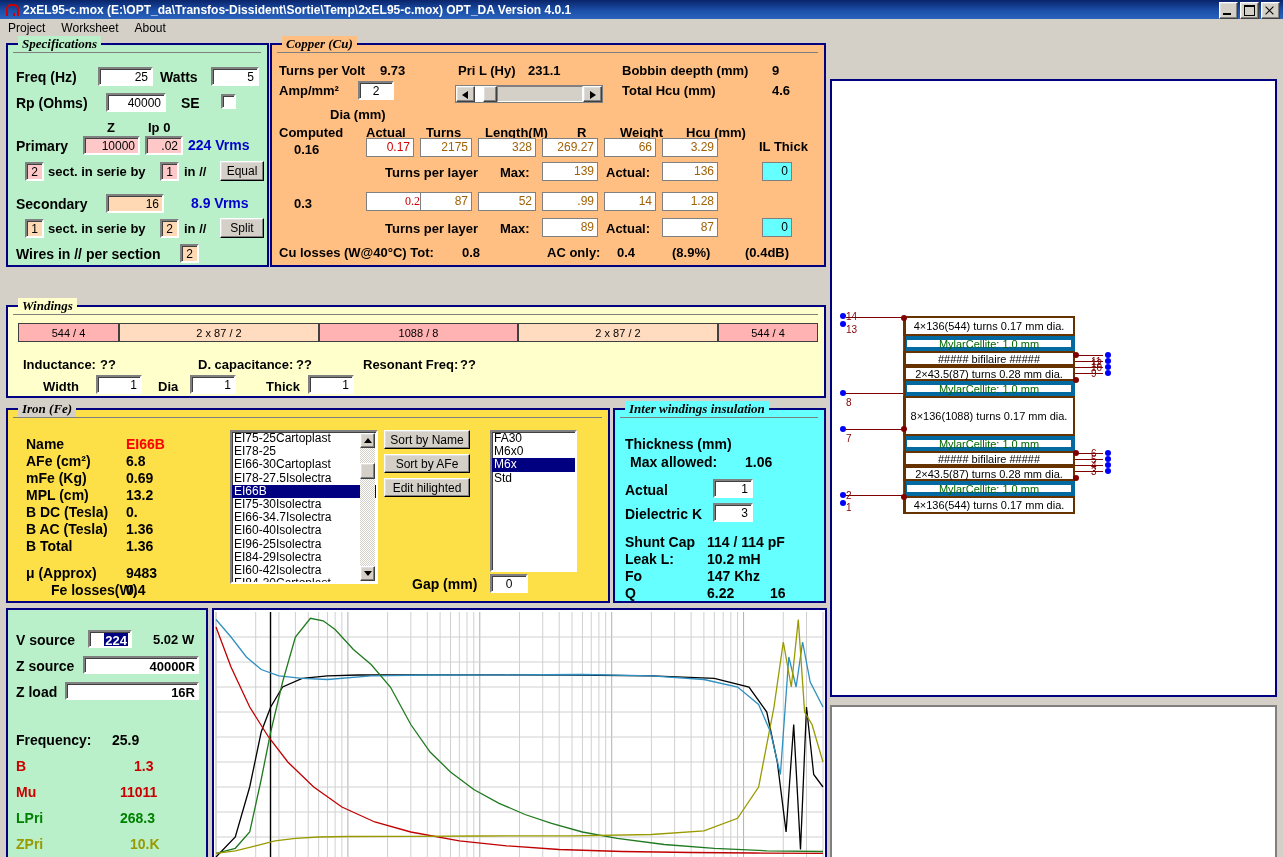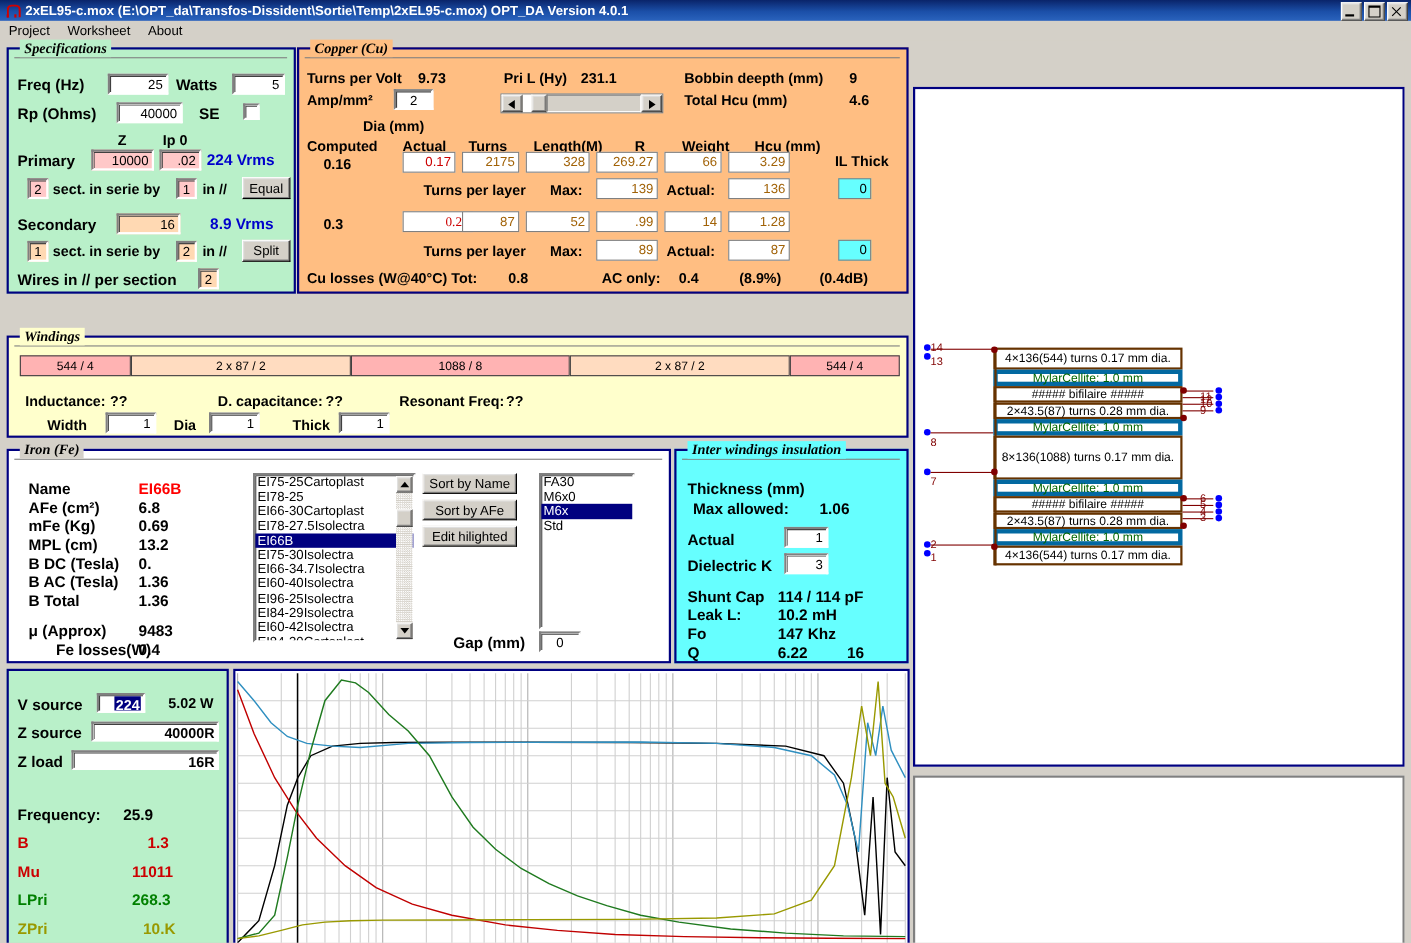--- a/index.html
+++ b/index.html
@@ -127,21 +127,21 @@
   #windings{left:6px;top:268px;width:820px;height:93px;background:#ffffcc;}
   #windings > .cap{background:#ffffcc;}
   .wseg{
     position:absolute;top:0;height:19px;box-sizing:border-box;
     border:1px solid #404040;font-size:11px;color:#000;
     display:flex;align-items:center;justify-content:center;
   }
   .wrow{position:absolute;left:10px;top:16px;width:800px;height:19px;}
 
   
-  #iron{left:6px;top:371px;width:604px;height:195px;background:#ffffff;}
+  #iron{left:6px;top:371px;width:604px;height:195px;background:#fde047;}
   #iron > .cap{background:#d4d0c8;}
   .ilbl{position:absolute;font-weight:bold;font-size:14px;color:#000;white-space:nowrap;}
   .ival{position:absolute;font-weight:bold;font-size:14px;color:#000;white-space:nowrap;}
   .ival.red{color:#ff0000;}
   .listbox{
     position:absolute;box-sizing:border-box;background:#fff;
     border:2px solid;border-color:#808080 #fff #fff #808080;
     box-shadow: inset 1px 1px 0 #404040;
     overflow:hidden;font-size:12px;
   }

